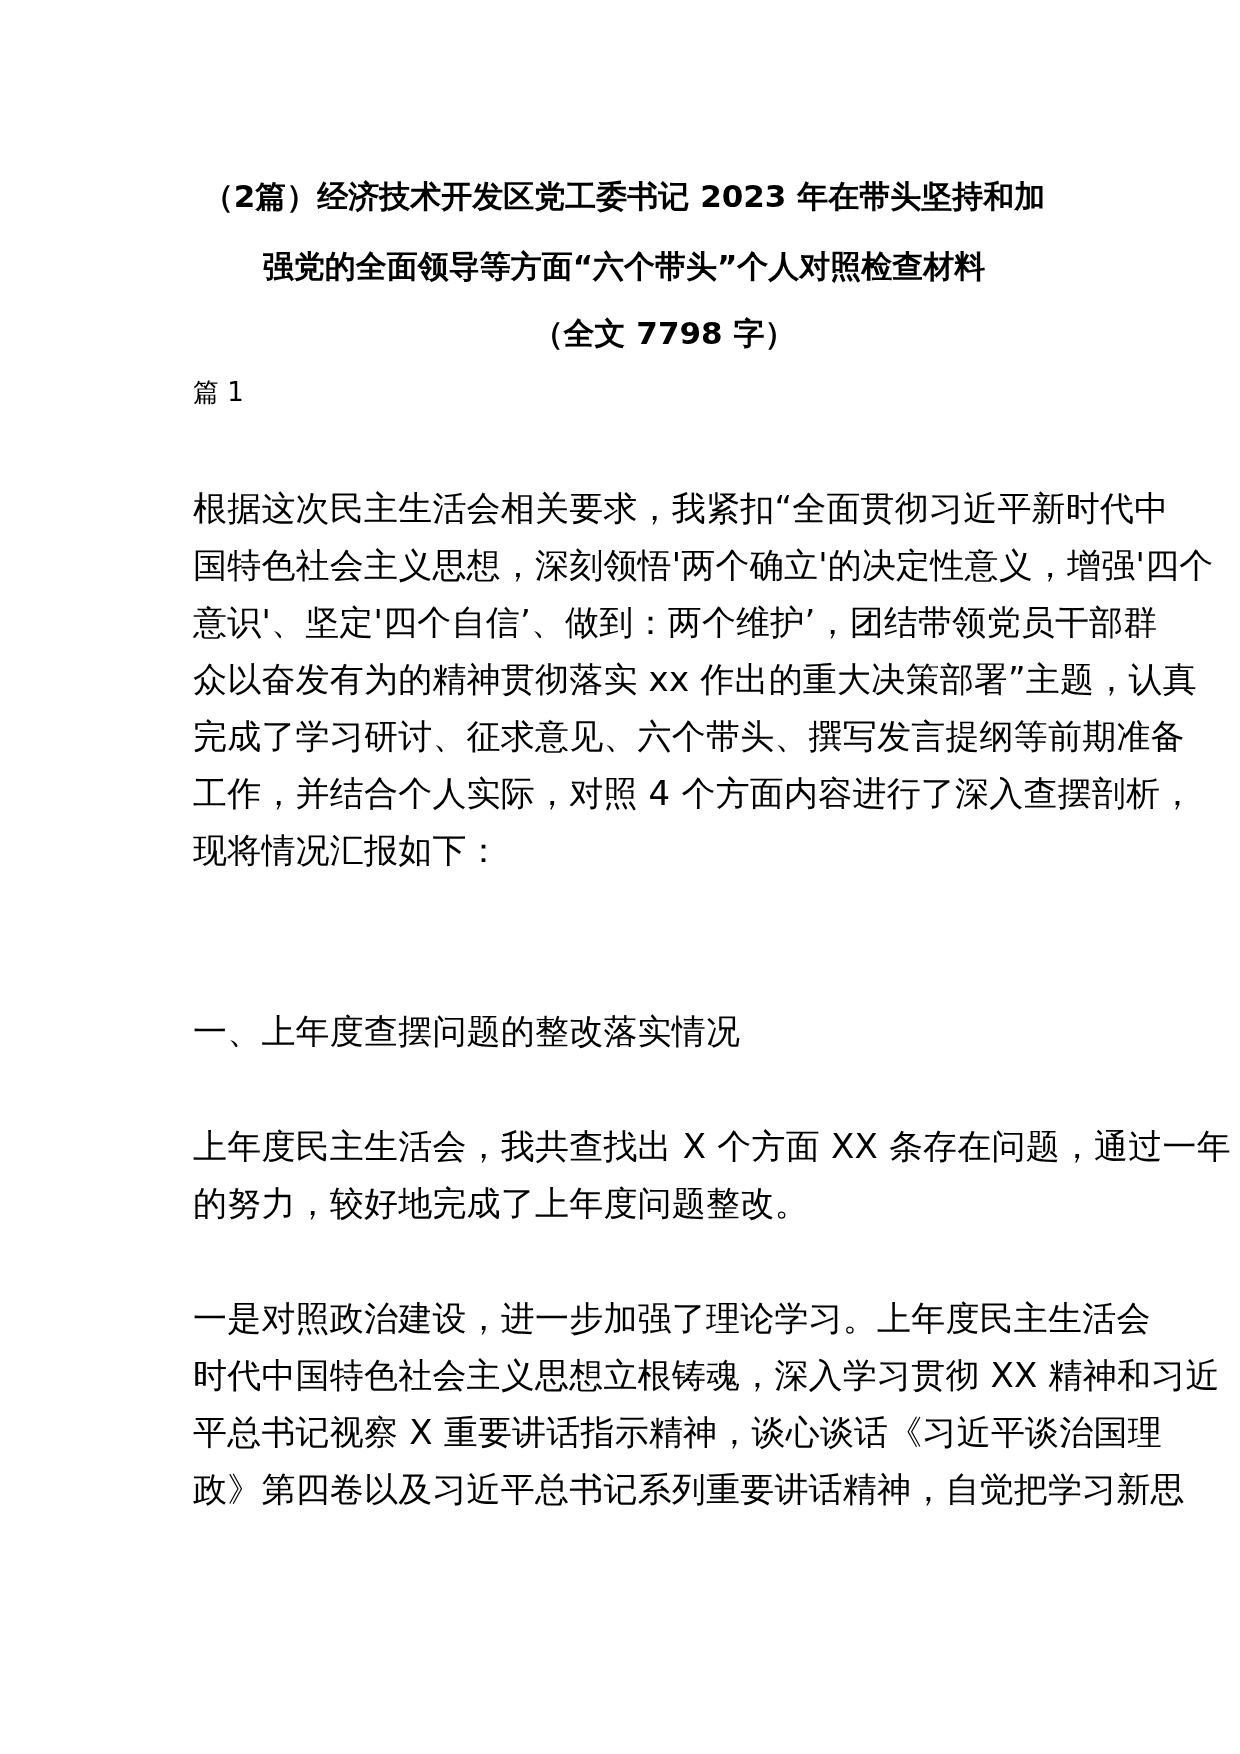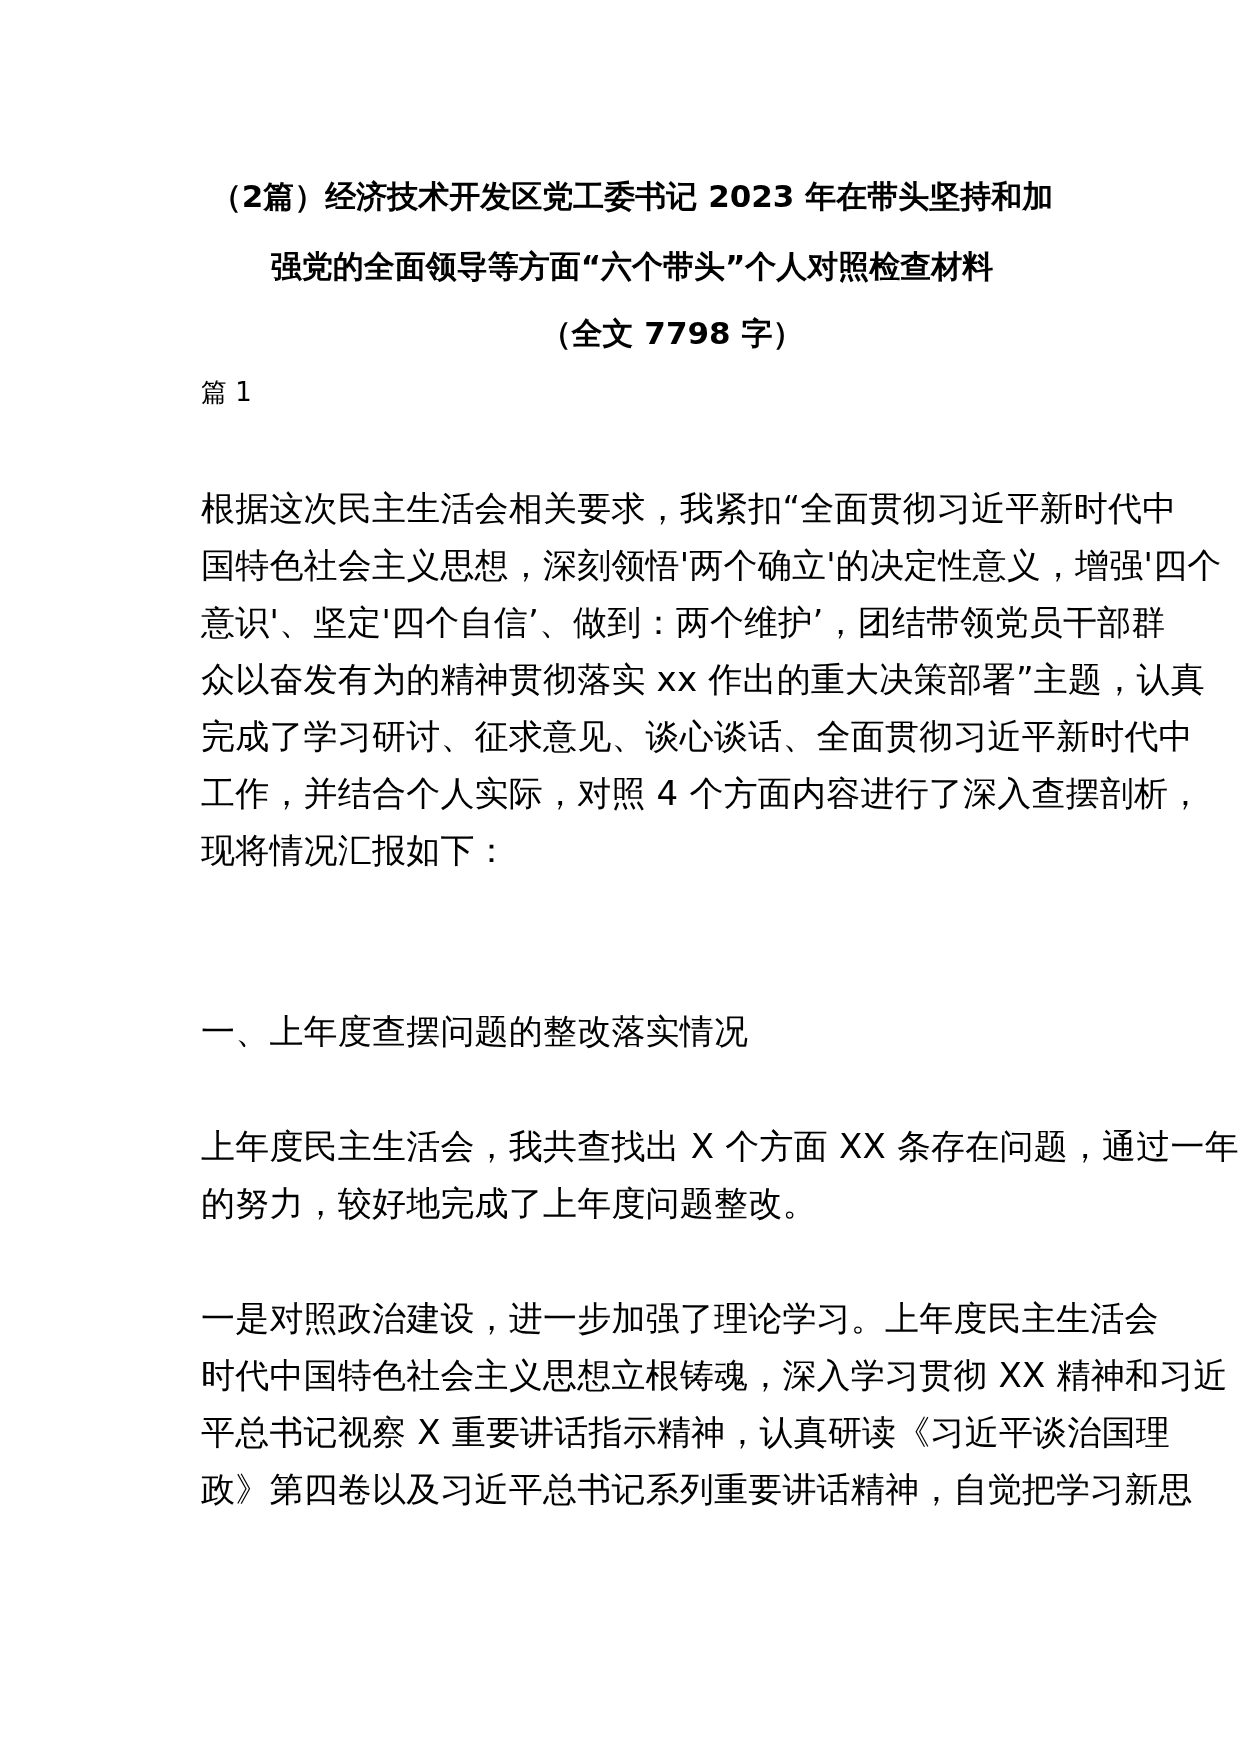--- a/index.html
+++ b/index.html
@@ -10,21 +10,21 @@
     body {
       width: 1240px;
       height: 1754px;
       position: relative;
       overflow: hidden;
       font-family: "DejaVu Sans", "Liberation Sans", sans-serif;
       color: #000000;
     }
     .page {
       position: absolute;
-      left: 12px;
+      left: 4px;
       top: 0;
       width: 1060px;
       height: 1754px;
     }
     .title-line {
       position: absolute;
       left: 150px;
       width: 940px;
       text-align: center;
       font-weight: bold;
@@ -60,27 +60,27 @@
   <div class="title-line title-1">（2篇）经济技术开发区党工委书记 2023 年在带头坚持和加</div>
   <div class="title-line title-2">强党的全面领导等方面“六个带头”个人对照检查材料</div>
   <div class="title-line title-3">（全文 7798 字）</div>
 
   <div class="label">篇 1</div>
 
   <div class="line" style="top:490px">根据这次民主生活会相关要求，我紧扣“全面贯彻习近平新时代中</div>
   <div class="line" style="top:547px">国特色社会主义思想，深刻领悟'两个确立'的决定性意义，增强'四个</div>
   <div class="line" style="top:604px">意识'、坚定'四个自信’、做到：两个维护’，团结带领党员干部群</div>
   <div class="line" style="top:661px">众以奋发有为的精神贯彻落实 xx 作出的重大决策部署”主题，认真</div>
-  <div class="line" style="top:718px">完成了学习研讨、征求意见、谈心谈话、全面贯彻习近平新时代中</div>
+  <div class="line" style="top:718px">完成了学习研讨、征求意见、六个带头、撰写发言提纲等前期准备</div>
   <div class="line" style="top:775px">工作，并结合个人实际，对照 4 个方面内容进行了深入查摆剖析，</div>
   <div class="line" style="top:832px">现将情况汇报如下：</div>
 
   <div class="line" style="top:1013px">一、上年度查摆问题的整改落实情况</div>
 
   <div class="line" style="top:1185px">的努力，较好地完成了上年度问题整改。</div>
   <div class="line" style="top:1128px">上年度民主生活会，我共查找出 X 个方面 XX 条存在问题，通过一年</div>
 
   <div class="line" style="top:1300px">一是对照政治建设，进一步加强了理论学习。上年度民主生活会</div>
   <div class="line" style="top:1357px">时代中国特色社会主义思想立根铸魂，深入学习贯彻 XX 精神和习近</div>
-  <div class="line" style="top:1414px">平总书记视察 X 重要讲话指示精神，认真研读《习近平谈治国理</div>
+  <div class="line" style="top:1414px">平总书记视察 X 重要讲话指示精神，谈心谈话《习近平谈治国理</div>
   <div class="line" style="top:1471px">政》第四卷以及习近平总书记系列重要讲话精神，自觉把学习新思</div>
 
 </div>
 
 </body></html>

